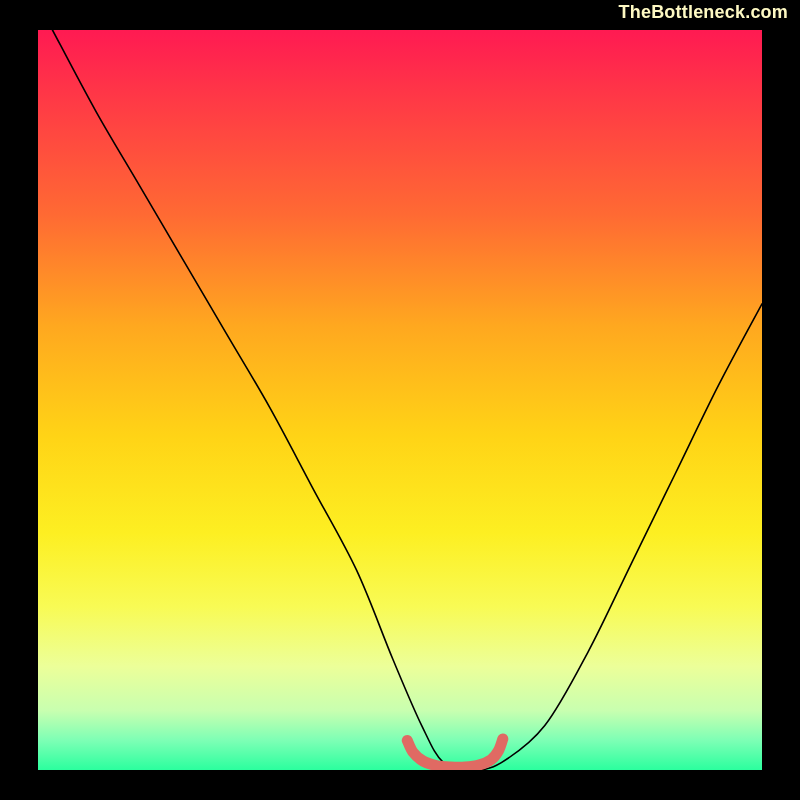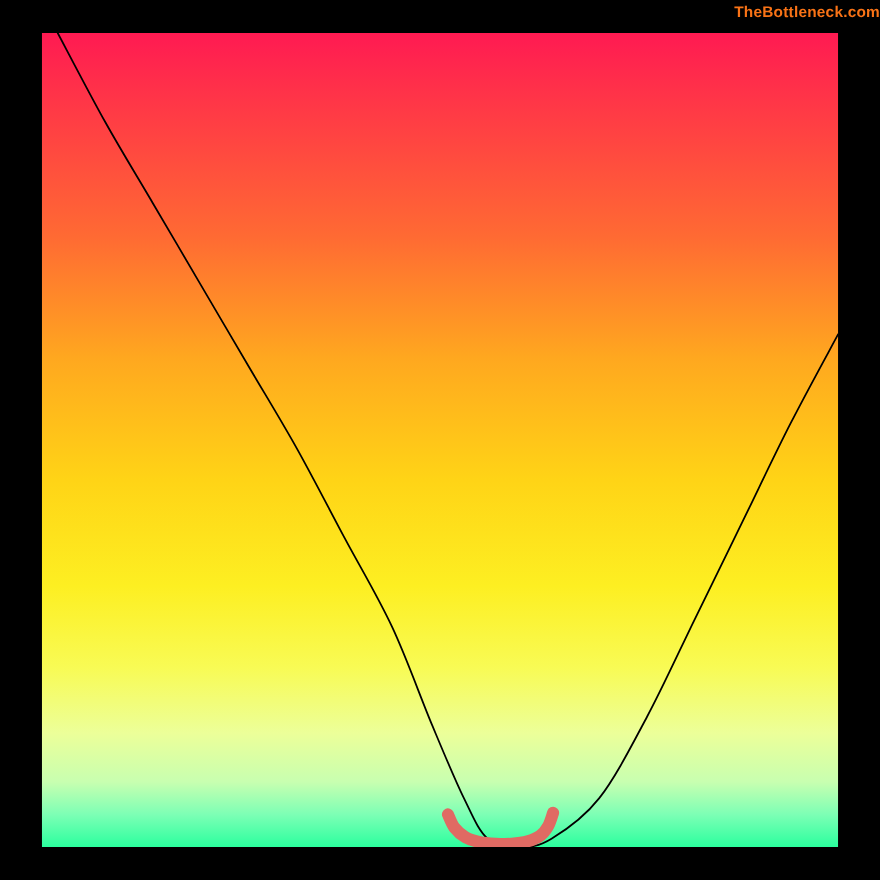--- a/index.html
+++ b/index.html
@@ -13,23 +13,23 @@
   }
   .frame {
     position: relative;
     width: 800px;
     height: 800px;
     background: #000;
   }
   .watermark {
     position: absolute;
     top: 2px;
-    right: 0;
-    color: #f97316;
-    font-size: 14px;
+    right: 12px;
+    color: #fef9c3;
+    font-size: 18px;
     font-weight: 600;
     letter-spacing: 0.2px;
     z-index: 40;
     user-select: none;
   }
   .plot-area {
     position: absolute;
     left: 38px;
     top: 30px;
     width: 724px;

